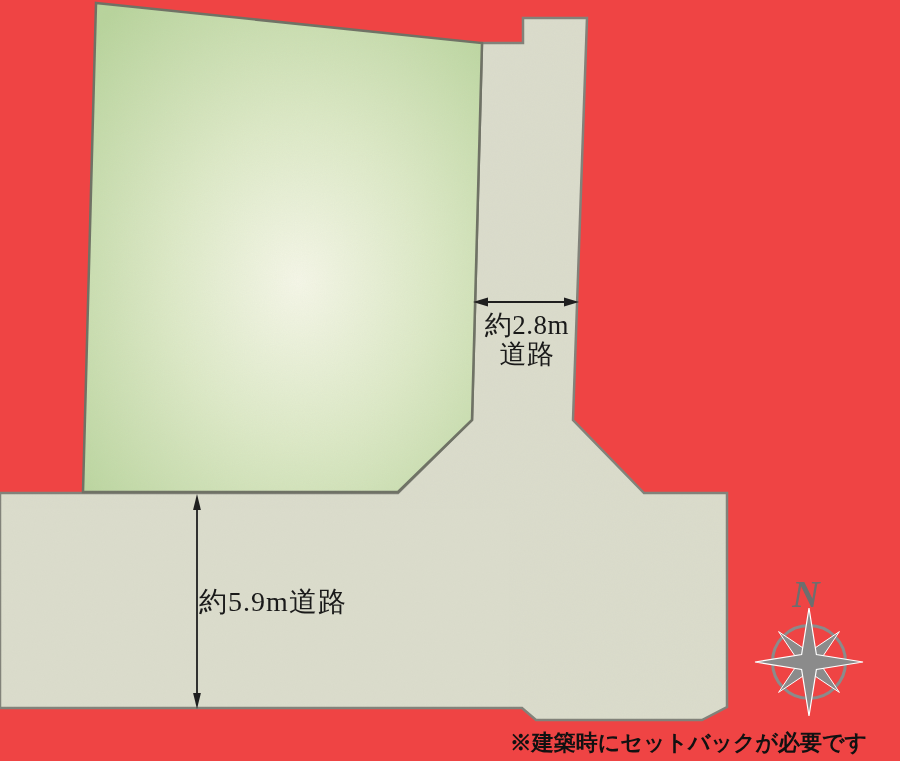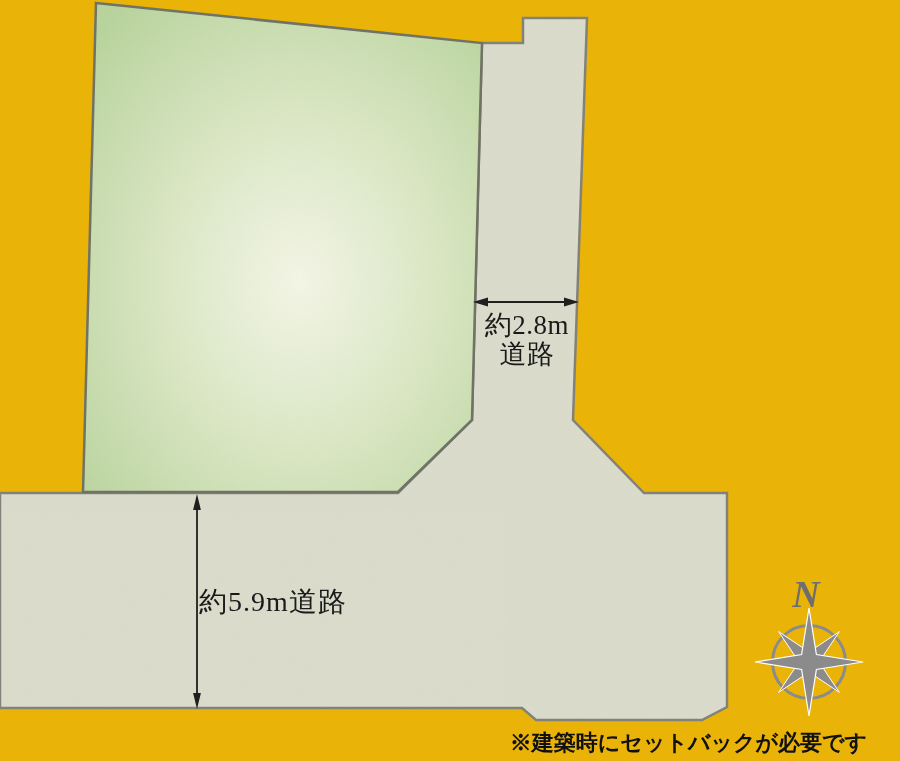--- a/index.html
+++ b/index.html
@@ -7,21 +7,21 @@
     padding: 0;
     background: #ffffff;
     width: 900px;
     height: 761px;
     overflow: hidden;
   }
   .stage {
     position: relative;
     width: 900px;
     height: 761px;
-    background: #eab308;
+    background: #ef4444;
   }
   svg { display: block; }
   .jp-serif {
     font-family: "Liberation Serif", "DejaVu Serif", serif;
   }
   .dim-label {
     font-size: 27px;
     letter-spacing: 0.5px;
   }
   .dim-label-south {

